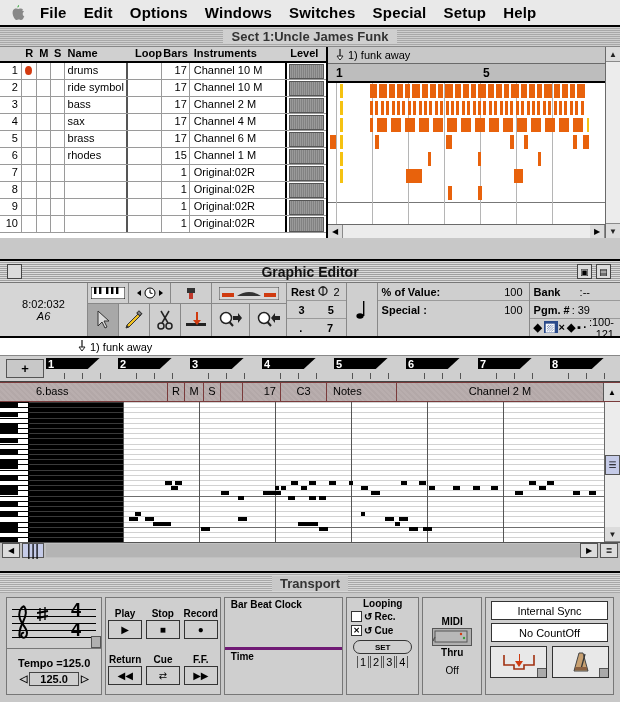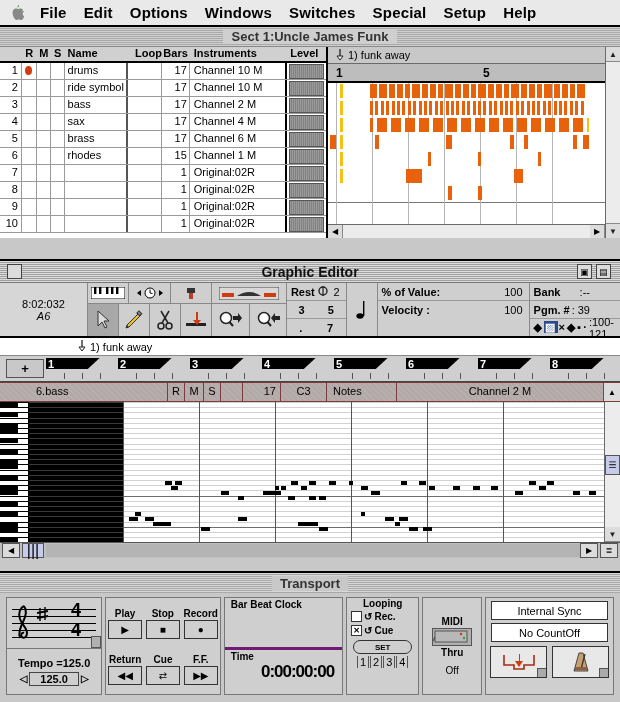--- a/index.html
+++ b/index.html
@@ -616,34 +616,34 @@
         <div class="prow" style="justify-content:space-around;">
           <span>3</span>
           <span>5</span>
         </div>
         <div class="prow" style="justify-content:space-around;">
           <span>.</span>
           <span>7</span>
         </div>
       </div>
 
-      <div class="pvals" style="display:flex;">
+      <div class="pvals" style="display:flex;text-align:right;">
         <div style="width:30px;border-right:1px solid #888;display:flex;align-items:center;justify-content:center;">
           <svg width="12" height="22" viewBox="0 0 12 22">
               <ellipse cx="4" cy="17" rx="3.6" ry="2.7" fill="#000"></ellipse>
               <rect x="7" y="2" width="1.4" height="15" fill="#000"></rect>
             </svg>
         </div>
         <div class="pcol">
           <div class="prow">
             <span class="lbl">% of Value:</span>
             <span class="num">100</span>
           </div>
           <div class="prow">
-            <span class="lbl">Velocity   :</span>
+            <span class="lbl">Special   :</span>
             <span class="num">100</span>
           </div>
         </div>
         <div class="pcol2">
           <div class="prow">
             <span class="lbl">Bank</span>
             <span class="num" style="padding-right:30px;">:--</span>
           </div>
           <div class="prow">
             <span class="lbl">Pgm. #</span>
@@ -1004,21 +1004,20 @@
           </div>
         </div>
       </div>
 
       <div class="panel pclock">
         <div class="clktop">
           <div class="clkhdr">Bar  Beat  Clock</div>
         </div>
         <div class="clkbot">
           <div class="clkhdr">Time</div>
-          <div class="clkval" style="font-size:17px;">0:00:00:00</div>
         </div>
       </div>
 
       <div class="panel ploop">
         <div class="loophdr">Looping</div>
         <div class="looprow">
           <span class="cbx"></span>
           <span>↺</span>
           <span>Rec.</span>
         </div>

